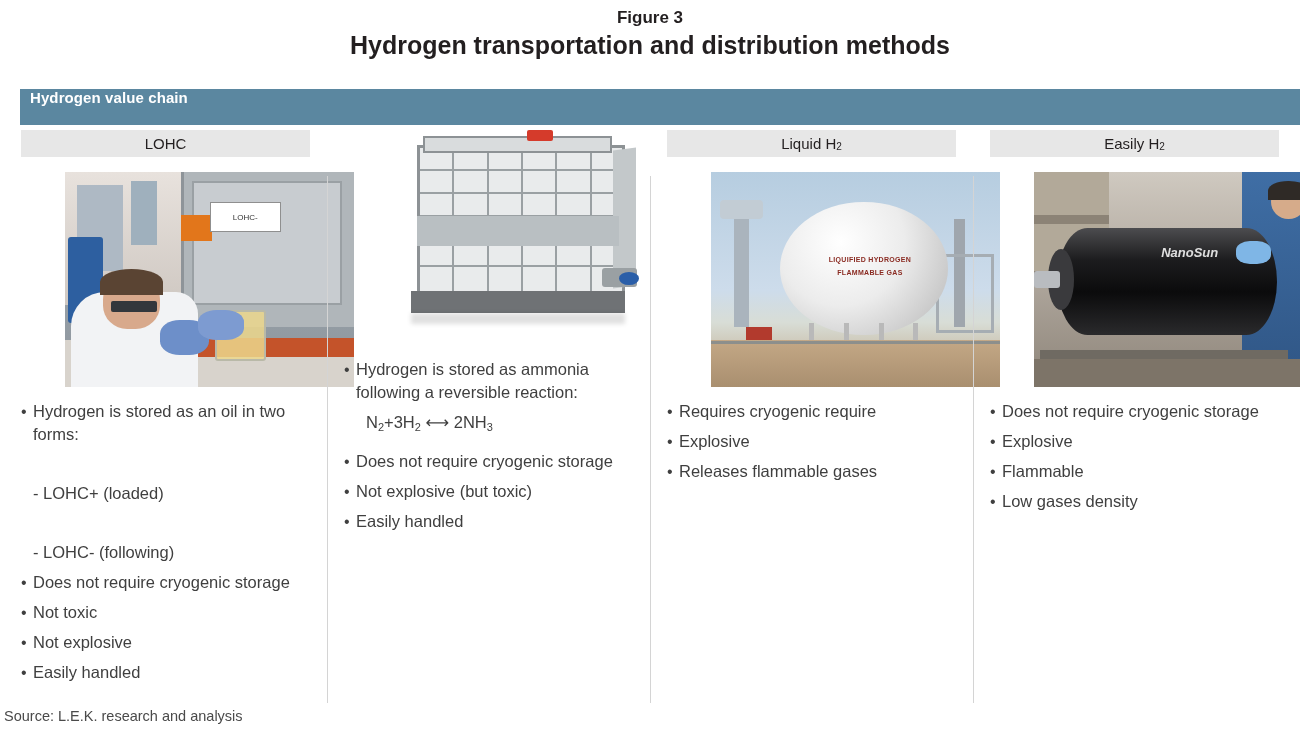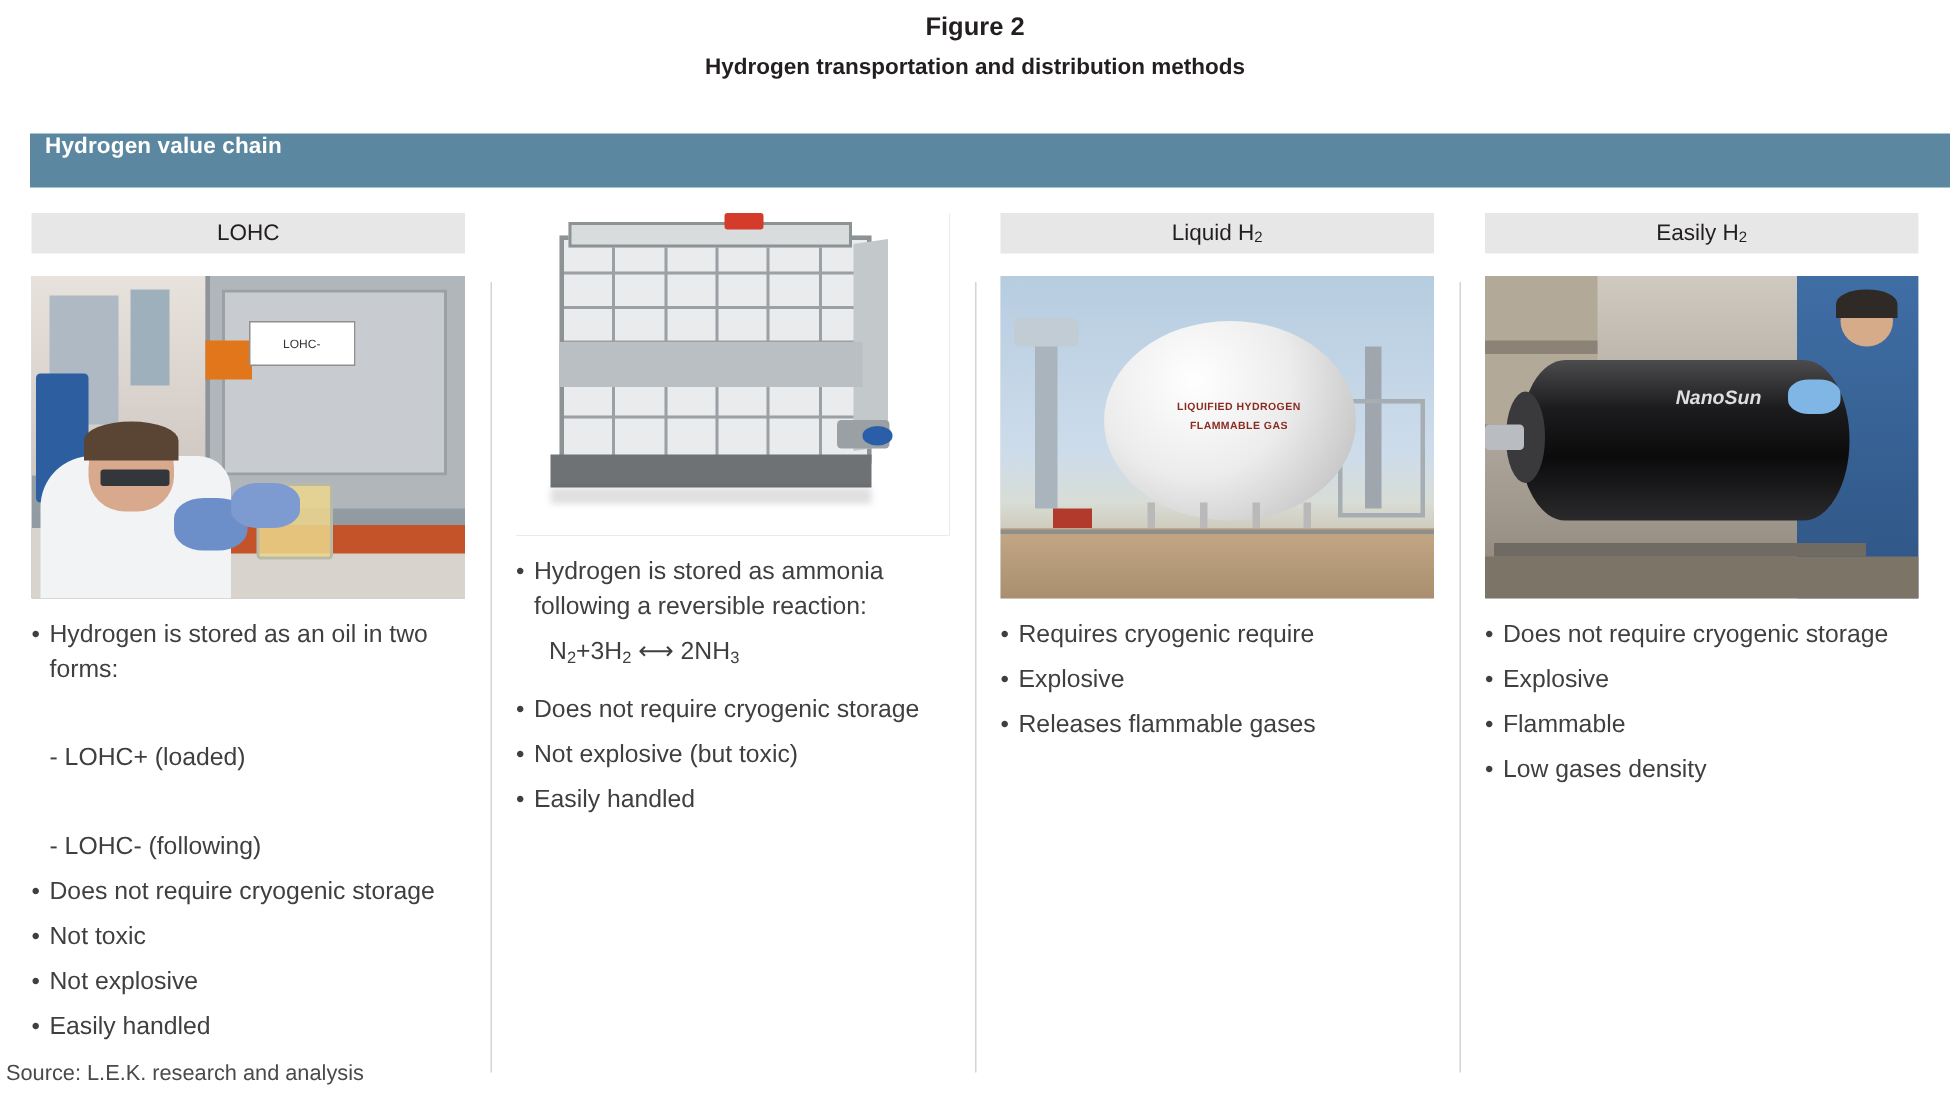--- a/index.html
+++ b/index.html
@@ -25,21 +25,21 @@
     text-align: center;
     padding-top: 6px;
   }
   .fig-label {
     font-size: 17px;
     font-weight: bold;
     color: #231f20;
     line-height: 24px;
   }
   .fig-title {
-    font-size: 15px;
+    font-size: 25px;
     font-weight: bold;
     color: #231f20;
     line-height: 26px;
     margin-top: 2px;
   }
 
   
   .band {
     position: absolute;
     left: 20px;
@@ -55,21 +55,21 @@
     font-size: 15px;
     font-weight: bold;
     padding-left: 10px;
     letter-spacing: 0.1px;
   }
 
   
   .columns {
     position: absolute;
     left: 4px;
-    top: 142px;
+    top: 130px;
     width: 1292px;
     display: flex;
   }
   .col {
     width: 323px;
     box-sizing: border-box;
     position: relative;
     padding: 0 17px;
   }
   .col + .col::before {
@@ -97,20 +97,21 @@
     position: relative;
     top: 3px;
   }
 
   .photo {
     width: 100%;
     height: 215px;
     overflow: hidden;
     position: relative;
     background: #c9cbcd;
+    margin-left: 44px;
   }
 
   .bullets {
     margin-top: 13px;
     font-size: 16.5px;
     line-height: 23px;
     color: #3f3f3f;
   }
   .bullet {
     display: flex;
@@ -215,21 +216,21 @@
   .p4-logo { position:absolute; left:44%; top:34%; width:30%; height:16%; color:#ffffff; font-size:13px; font-style:italic; font-weight:bold; opacity:0.85; }
   .p4-table { position:absolute; left:0; bottom:0; width:100%; height:13%; background:#7d7468; }
   .p4-bar { position:absolute; left:2%; bottom:13%; width:86%; height:4%; background:#6f6a62; }
 </style>
 </head>
 <body>
 
 <div class="page">
 
   <div class="title-block">
-    <div class="fig-label">Figure 2</div>
+    <div class="fig-label">Figure 3</div>
     <div class="fig-title">Hydrogen transportation and distribution methods</div>
   </div>
 
   <div class="band">
     <span class="band-label">Hydrogen value chain</span>
   </div>
 
   <div class="columns">
 
     <div class="col">

